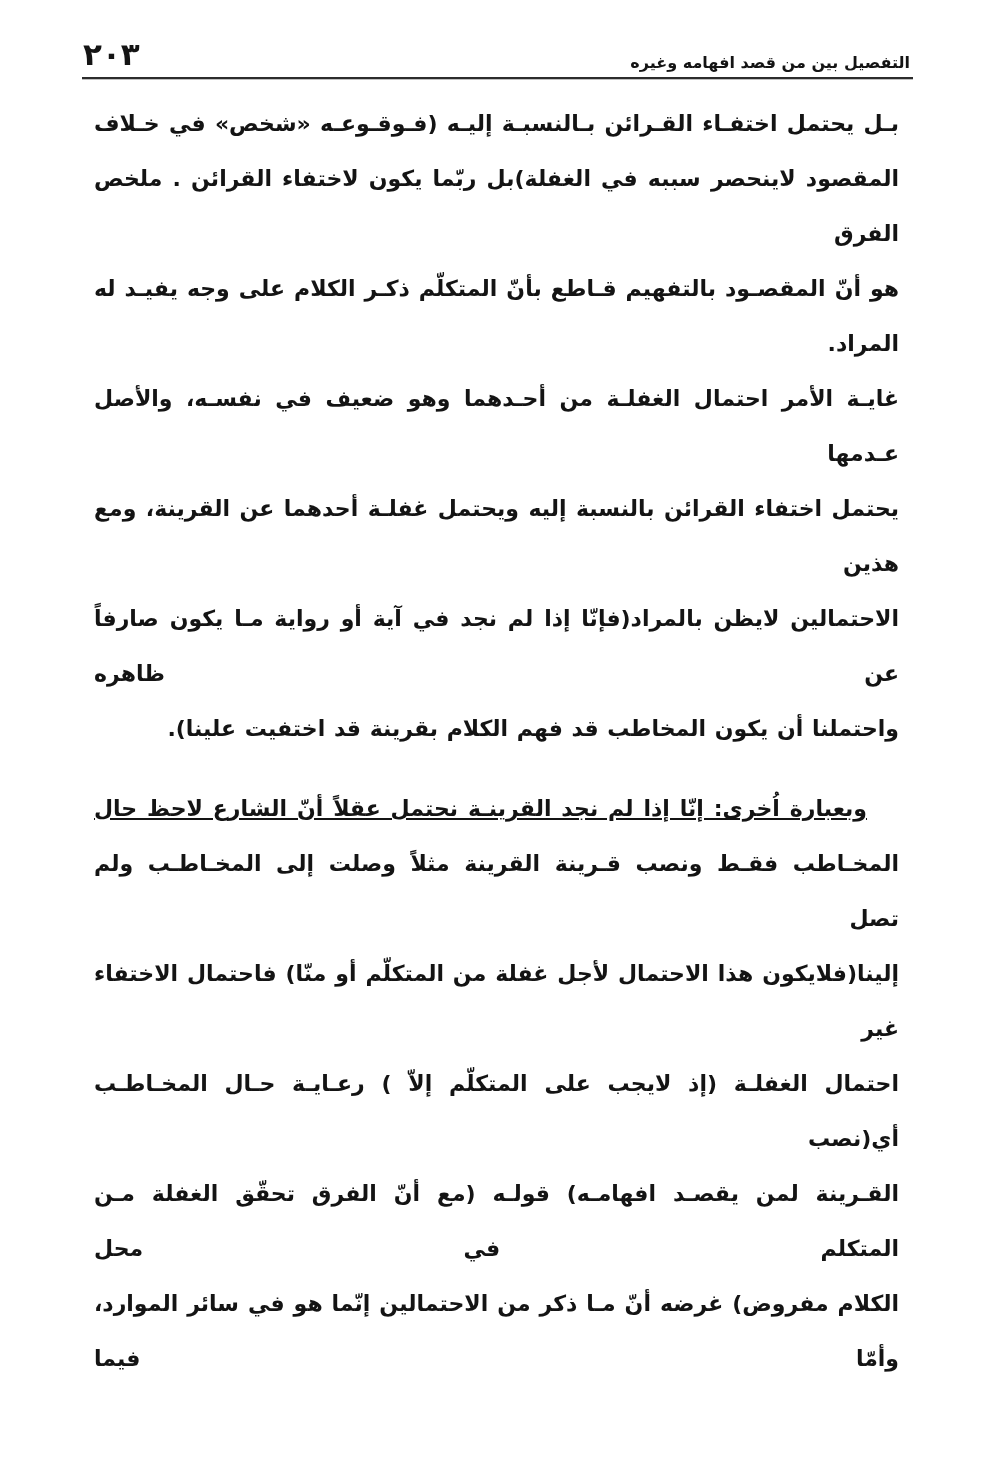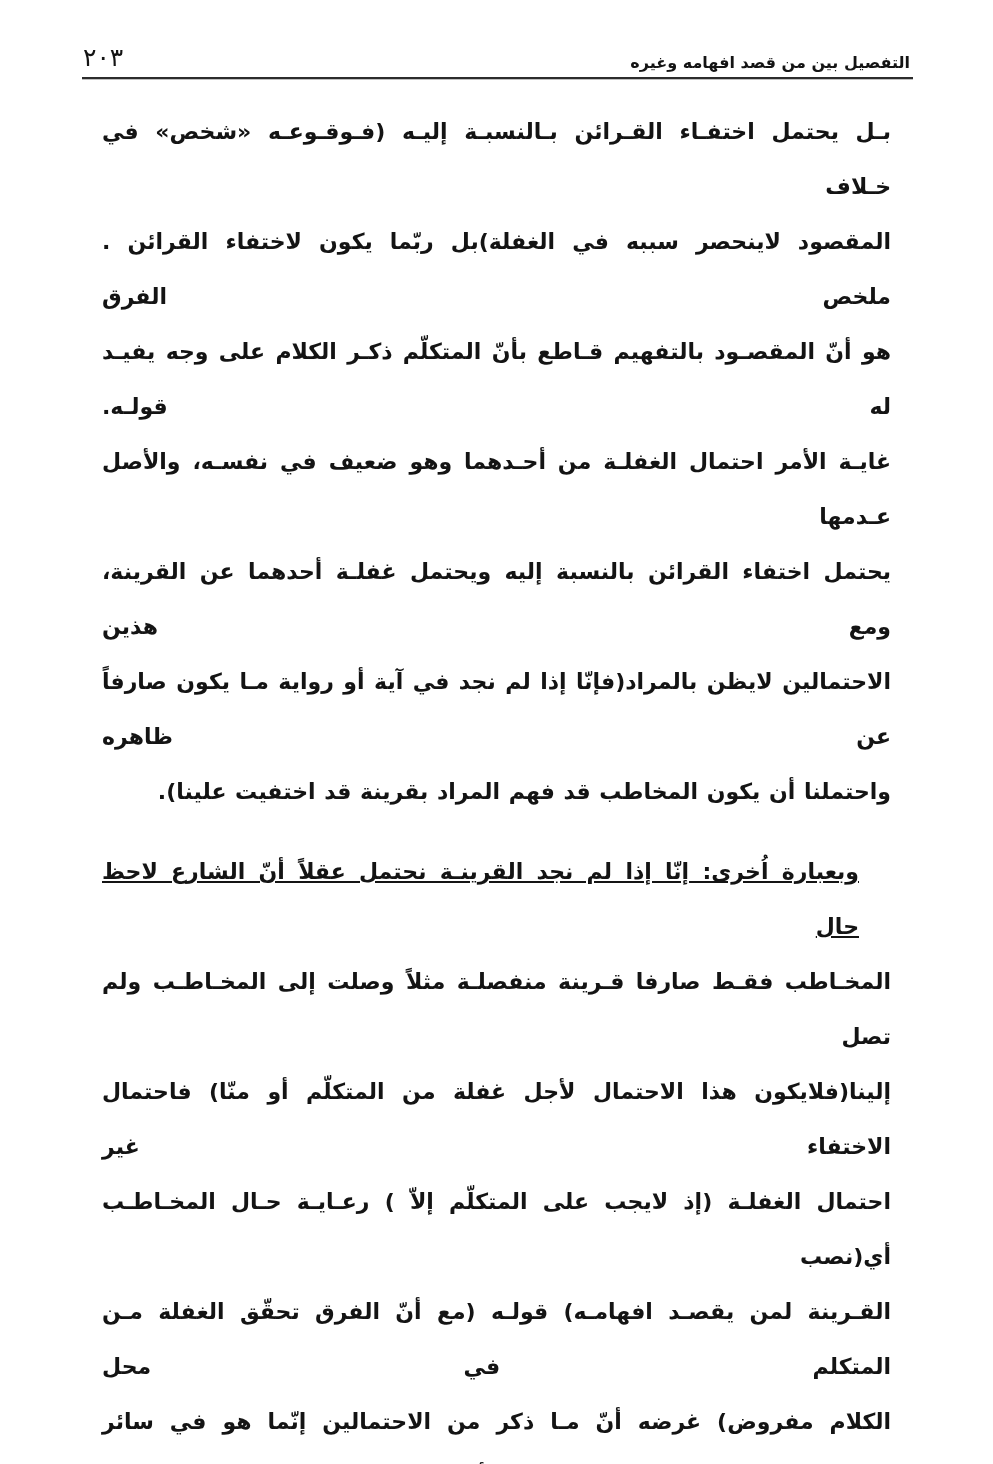--- a/index.html
+++ b/index.html
@@ -29,42 +29,42 @@
     justify-content: space-between;
     align-items: flex-end;
   }
   .header-title {
     font-size: 16px;
     font-weight: bold;
     letter-spacing: 0.5px;
     white-space: nowrap;
   }
   .page-number {
-    font-size: 25px;
-    font-weight: normal;
+    font-size: 31px;
+    font-weight: bold;
     letter-spacing: 7px;
     direction: ltr;
     white-space: nowrap;
   }
   .header-rule {
     position: absolute;
     top: 77px;
     right: 80px;
     left: 82px;
     height: 2px;
     background: #2c2c2c;
     box-shadow: 0 1px 0 rgba(0,0,0,0.25);
   }
   .body-text {
     position: absolute;
     top: 88px;
     right: 86px;
     left: 86px;
   }
-  .para { margin: 16px; padding: 0; }
+  .para { margin: 8px; padding: 0; }
   .para-2 { margin-top: 25px; }
   .line {
     font-size: 22px;
     font-weight: bold;
     line-height: 55px;
     text-align: justify;
     text-align-last: justify;
     word-spacing: 1px;
   }
   .line-end {
@@ -82,30 +82,30 @@
     <div class="page-number">٢٠٣</div>
   </div>
 
   <div class="header-rule"></div>
 
   <div class="body-text">
 
     <div class="para para-1">
       <div class="line">بـل يحتمل اختفـاء القـرائن بـالنسبـة إليـه (فـوقـوعـه «شخص» في خـلاف</div>
       <div class="line">المقصود لاينحصر سببه في الغفلة)بل ربّما يكون لاختفاء القرائن . ملخص الفرق</div>
-      <div class="line">هو أنّ المقصـود بالتفهيم قـاطع بأنّ المتكلّم ذكـر الكلام على وجه يفيـد له قولـه.</div>
+      <div class="line">هو أنّ المقصـود بالتفهيم قـاطع بأنّ المتكلّم ذكـر الكلام على وجه يفيـد له المراد.</div>
       <div class="line">غايـة الأمر احتمال الغفلـة من أحـدهما وهو ضعيف في نفسـه، والأصل عـدمها</div>
       <div class="line">يحتمل اختفاء القرائن بالنسبة إليه ويحتمل غفلـة أحدهما عن القرينة، ومع هذين</div>
       <div class="line">الاحتمالين لايظن بالمراد(فإنّا إذا لم نجد في آية أو رواية مـا يكون صارفاً عن ظاهره</div>
-      <div class="line line-end">واحتملنا أن يكون المخاطب قد فهم المراد بقرينة قد اختفيت علينا).</div>
+      <div class="line line-end">واحتملنا أن يكون المخاطب قد فهم الكلام بقرينة قد اختفيت علينا).</div>
     </div>
 
     <div class="para para-2">
       <div class="line indent-sm">وبعبارة اُخرى: إنّا إذا لم نجد القرينـة نحتمل عقلاً أنّ الشارع لاحظ حال</div>
-      <div class="line">المخـاطب فقـط صارفا قـرينة منفصلـة مثلاً وصلت إلى المخـاطـب ولم تصل</div>
+      <div class="line">المخـاطب فقـط ونصب قـرينة القرينة مثلاً وصلت إلى المخـاطـب ولم تصل</div>
       <div class="line">إلينا(فلايكون هذا الاحتمال لأجل غفلة من المتكلّم أو منّا) فاحتمال الاختفاء غير</div>
       <div class="line">احتمال الغفلـة (إذ لايجب على المتكلّم إلاّ ) رعـايـة حـال المخـاطـب أي(نصب</div>
       <div class="line">القـرينة لمن يقصـد افهامـه) قولـه (مع أنّ الفرق تحقّق الغفلة مـن المتكلم في محل</div>
       <div class="line">الكلام مفروض) غرضه أنّ مـا ذكر من الاحتمالين إنّما هو في سائر الموارد، وأمّا فيما</div>
 
     </div>
 
   </div>
 </div>
 

